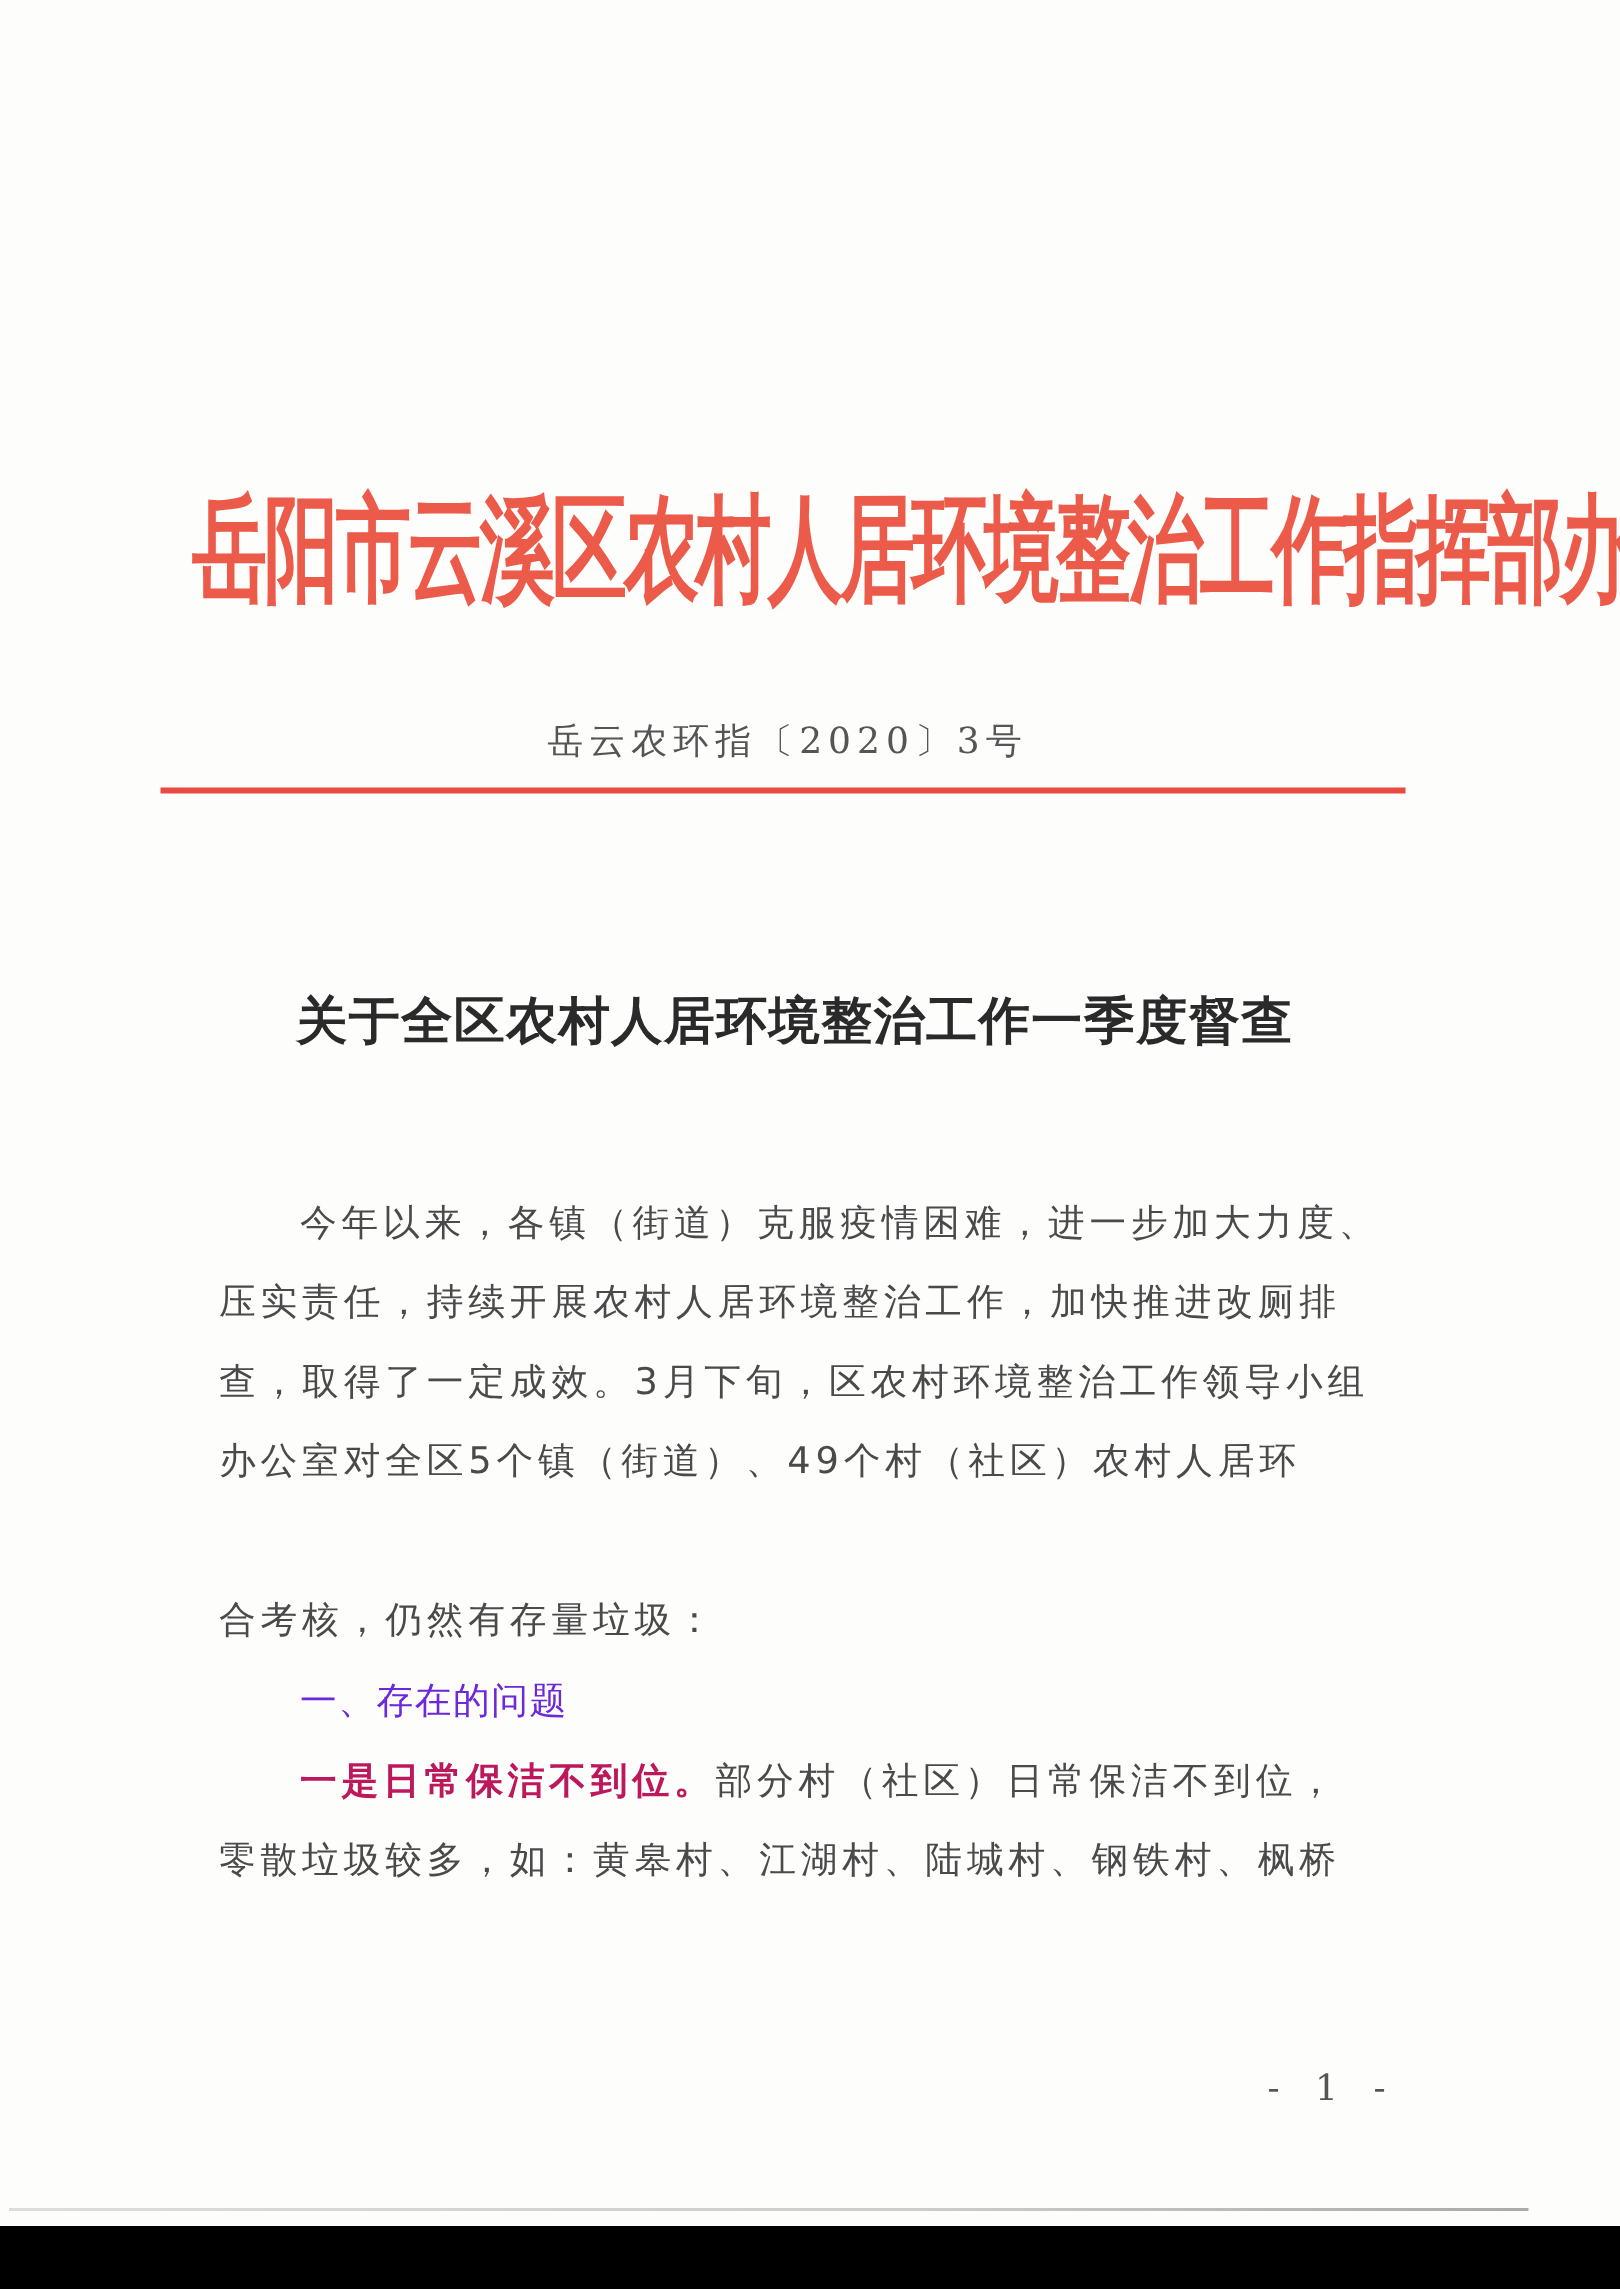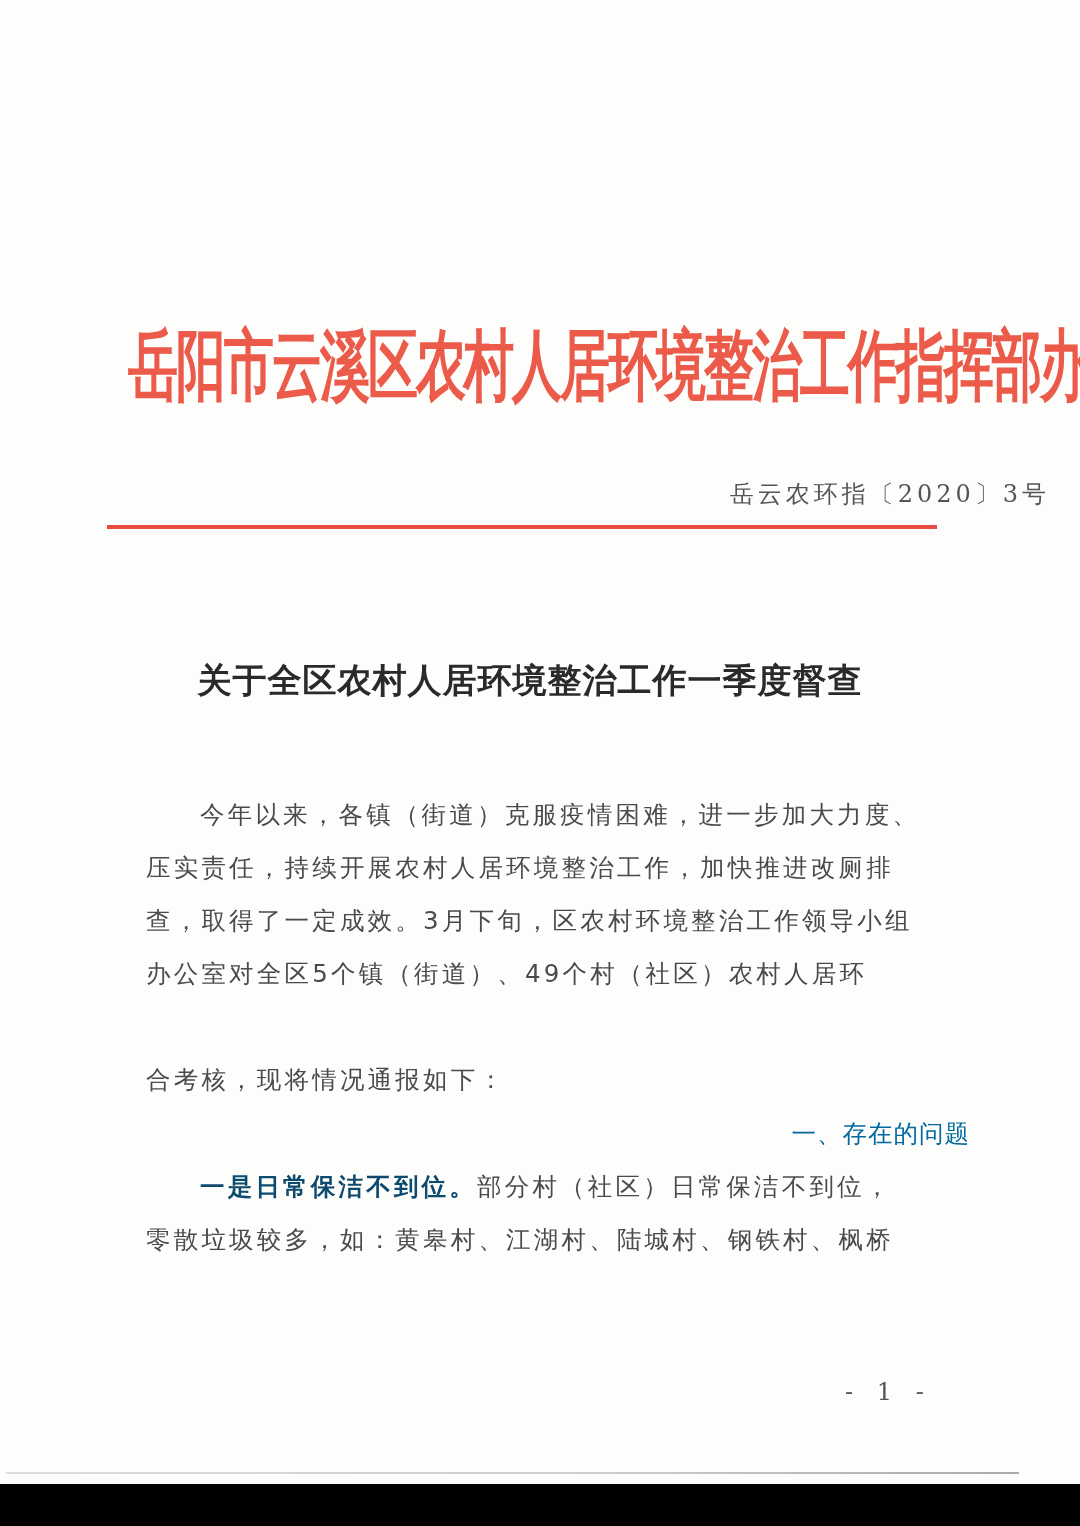--- a/index.html
+++ b/index.html
@@ -18,21 +18,21 @@
     font-family: "DejaVu Sans", "Liberation Sans", sans-serif;
     font-weight: bold;
     font-size: 50px;
     line-height: 96px;
     letter-spacing: -2px;
     white-space: nowrap;
     transform: scaleY(1.55);
     transform-origin: left center;
   }
   .doc-number {
-    position: absolute; left: 0; top: 478px; width: 1050px; text-align: right;
+    position: absolute; left: 0; top: 478px; width: 1050px; text-align: center;
     font-family: "DejaVu Serif", serif;
     font-size: 24px; color: #555;
     letter-spacing: 4px;
   }
   .red-rule {
     position: absolute; left: 107px; top: 525px; width: 830px; height: 4px;
     background: #e94b43;
   }
   .doc-title {
     position: absolute; left: 150px; width: 760px; text-align: center;
@@ -42,22 +42,22 @@
   .title-line1 { top: 630px; }
   .title-line2 { top: 683px; }
   .body-text {
     position: absolute; left: 146px; width: 770px;
     font-family: "DejaVu Sans", "Liberation Sans", sans-serif;
     font-size: 24.5px; color: #4a4a4a;
     letter-spacing: 3.2px;
     white-space: nowrap;
   }
   .indent { left: 200px; }
-  .bold-lead { font-weight: bold; color: #0c4a6e; }
-  .heading { color: #0369a1; letter-spacing: 1px; text-align: right; }
+  .bold-lead { font-weight: bold; color: #be185d; }
+  .heading { color: #6d28d9; letter-spacing: 1px; }
   .page-number {
     position: absolute; left: 845px; top: 1378px;
     font-family: "DejaVu Serif", serif; font-size: 24px; color: #555;
     letter-spacing: 8px;
   }
   .footer-rule {
     position: absolute; left: 6px; top: 1472px; width: 1013px; height: 2px;
     background: linear-gradient(to right, #ddd, #ccc 60%, #aaa);
   }
 </style>
@@ -68,21 +68,21 @@
   <div class="header-title">岳阳市云溪区农村人居环境整治工作指挥部办公室文件</div>
   <div class="doc-number">岳云农环指〔2020〕3号</div>
   <div class="red-rule"></div>
 
   <div class="doc-title title-line1">关于全区农村人居环境整治工作一季度督查</div>
 
   <div class="body-text indent" style="top:798px">今年以来，各镇（街道）克服疫情困难，进一步加大力度、</div>
   <div class="body-text" style="top:851px">压实责任，持续开展农村人居环境整治工作，加快推进改厕排</div>
   <div class="body-text" style="top:904px">查，取得了一定成效。3月下旬，区农村环境整治工作领导小组</div>
   <div class="body-text" style="top:957px">办公室对全区5个镇（街道）、49个村（社区）农村人居环</div>
-  <div class="body-text" style="top:1063px">合考核，现将情况通报如下：</div>
+  <div class="body-text" style="top:1063px">合考核，仍然有存量垃圾：</div>
 
   <div class="body-text indent heading" style="top:1117px">一、存在的问题</div>
 
   <div class="body-text indent" style="top:1170px"><span class="bold-lead">一是日常保洁不到位。</span><span>部分村（社区）日常保洁不到位，</span></div>
   <div class="body-text" style="top:1223px">零散垃圾较多，如：黄皋村、江湖村、陆城村、钢铁村、枫桥</div>
 
   <div class="page-number">- 1 -</div>
   <div class="footer-rule"></div>
 </div>
 

